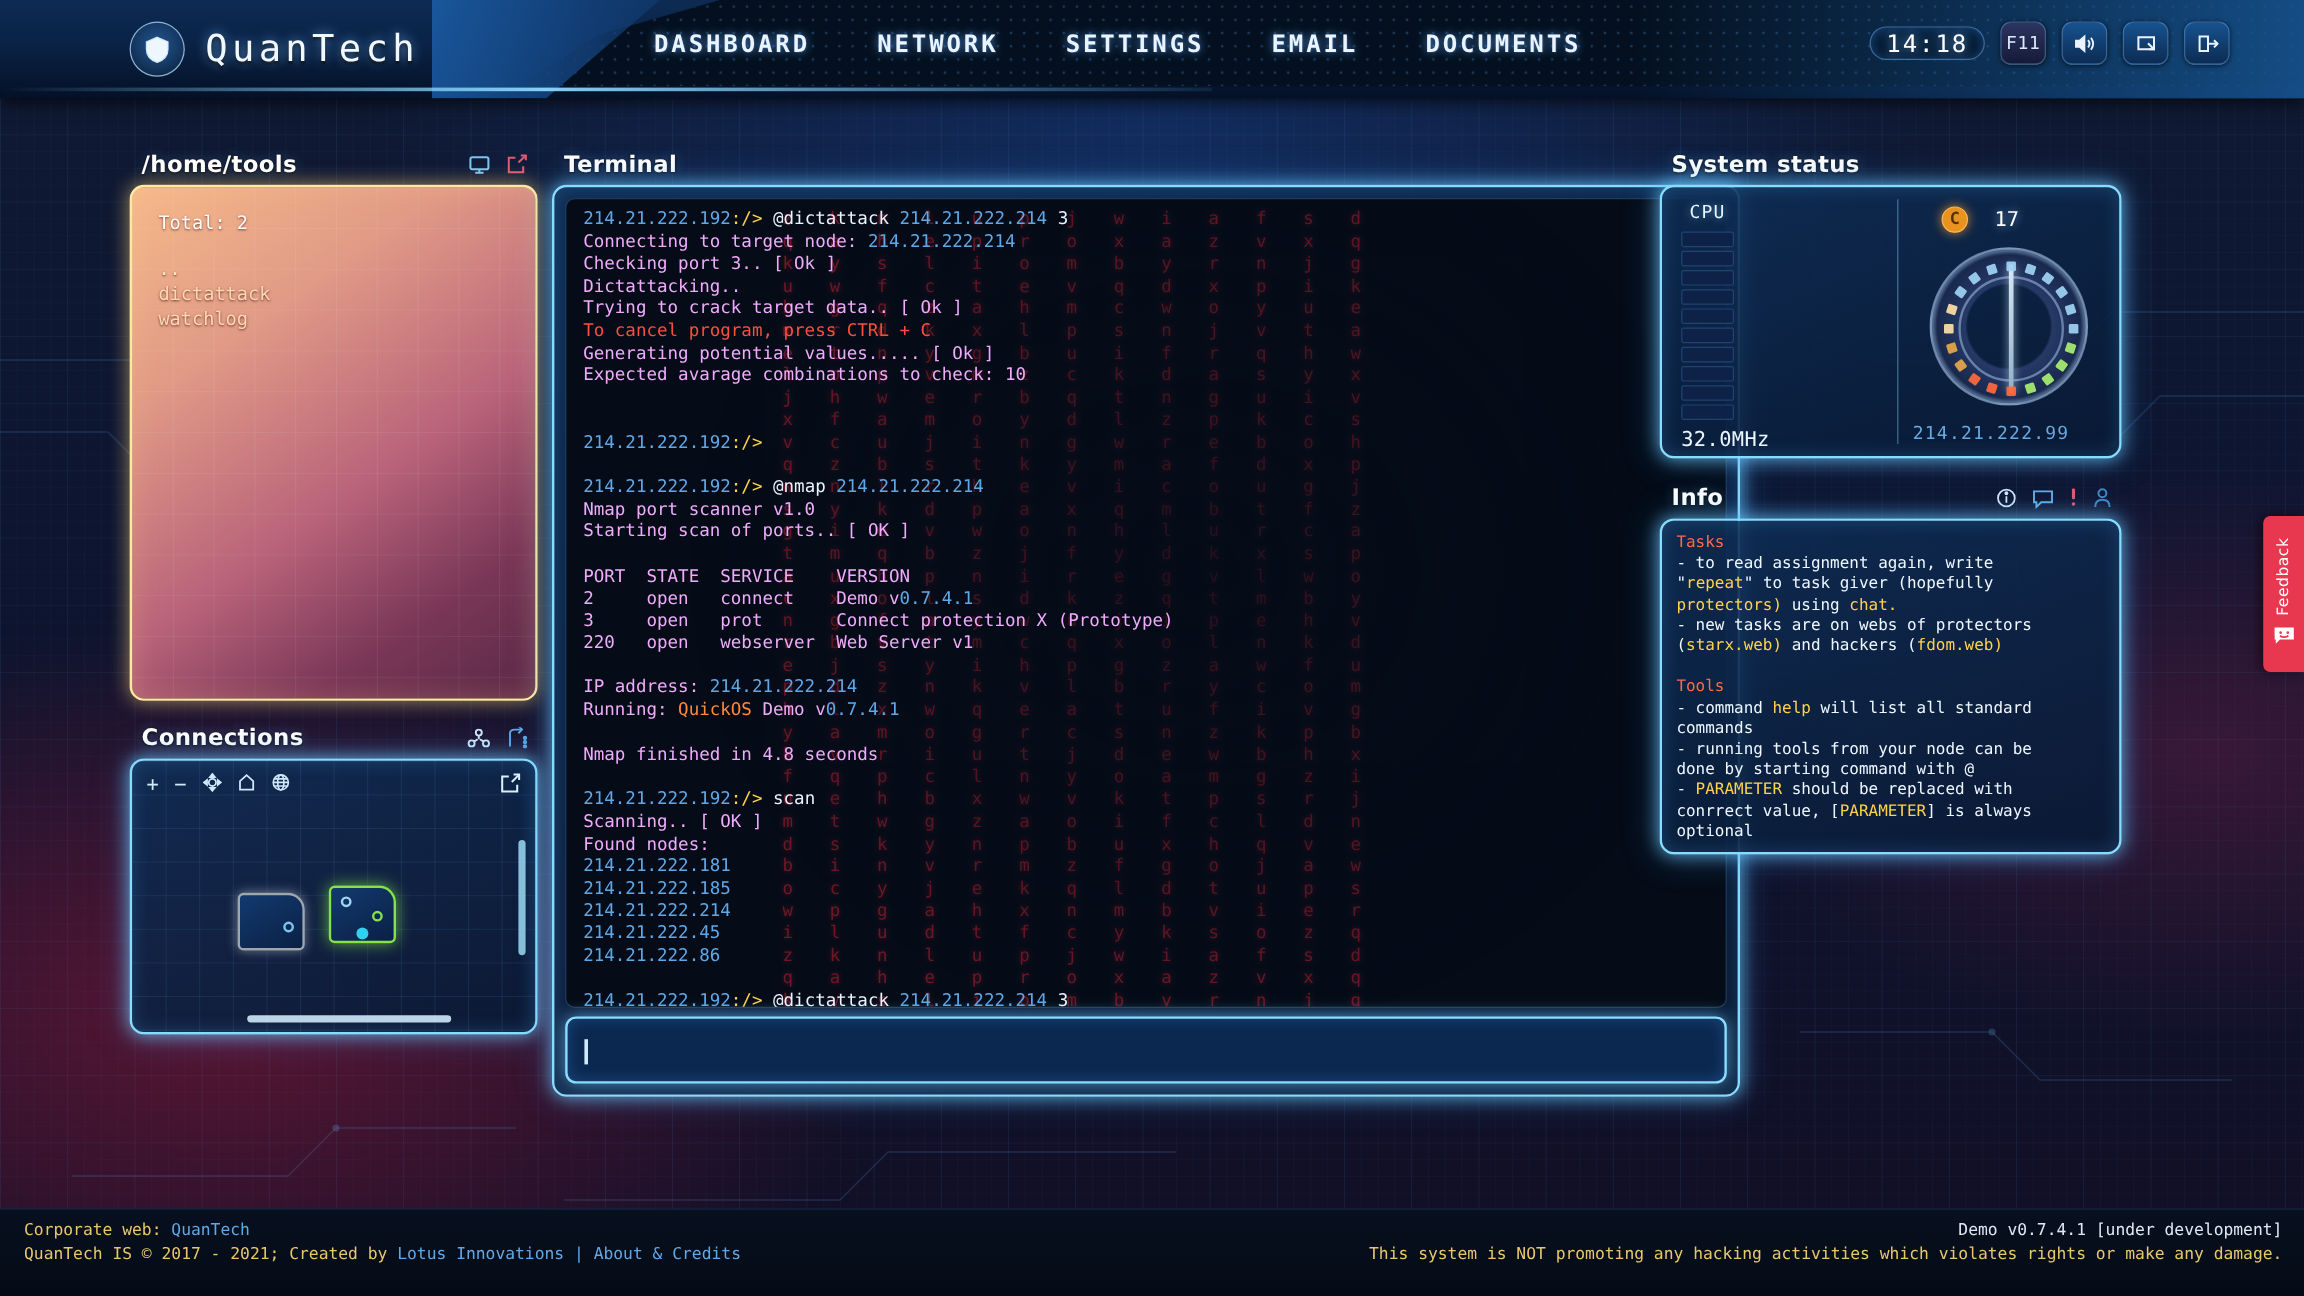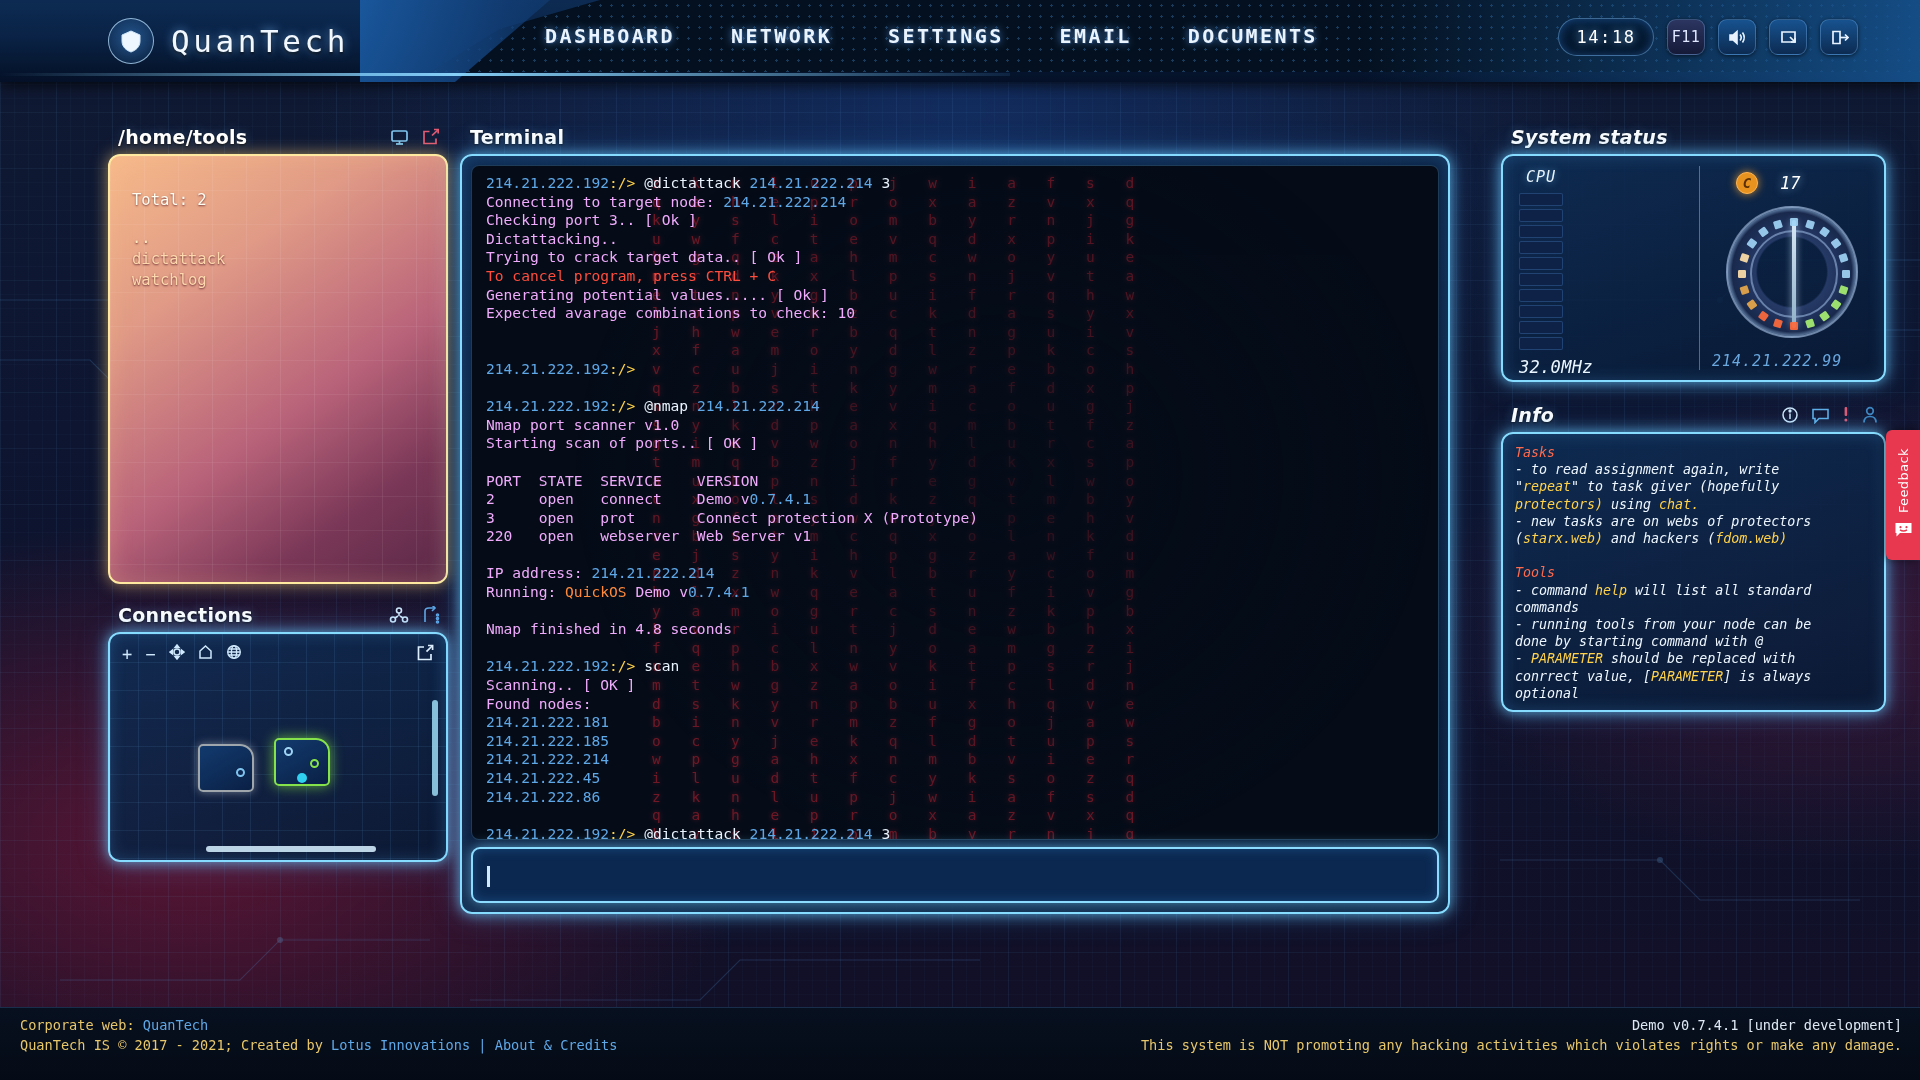--- a/index.html
+++ b/index.html
@@ -54,39 +54,39 @@
   .brand{color:#f2f8ff;font-size:31px;letter-spacing:3.6px;
     font-family:"DejaVu Sans Mono", monospace;
     text-shadow:0 0 10px rgba(120,190,255,.75),0 2px 3px #000;}
 
   .nav{position:absolute;left:545px;top:0;height:72px;display:flex;align-items:center;gap:56px;z-index:5;}
   .nav a{color:#eaf4ff;font-size:20px;letter-spacing:2.4px;text-decoration:none;
     font-family:"DejaVu Sans Mono", monospace;font-weight:bold;
     text-shadow:0 0 8px rgba(90,160,240,.8), 1px 1px 0 #11243f;}
 
   .tools{position:absolute;right:62px;top:18px;display:flex;align-items:center;gap:13px;z-index:6;}
-  .clock{width:96px;height:38px;border-radius:19px;
+  .clock{width:96px;height:28px;border-radius:19px;
     background:linear-gradient(180deg,#06203e,#041428);
     border:1.5px solid rgba(110,175,235,.55);
     display:flex;align-items:center;justify-content:center;
-    color:#fff;font-size:17px;letter-spacing:1.6px;
+    color:#fff;font-size:20px;letter-spacing:1.6px;
     text-shadow:0 0 9px rgba(130,200,255,.9);
     box-shadow:0 0 10px rgba(40,110,190,.5) inset;}
   .tbtn{width:38px;height:36px;border-radius:9px;
     background:linear-gradient(180deg,#17528f,#0c2b52);
     border:1px solid rgba(130,190,245,.35);
     display:flex;align-items:center;justify-content:center;
     color:#e8f3ff;font-size:15px;
     box-shadow:0 1px 4px rgba(0,0,0,.6);}
   .tbtn.f11{background:linear-gradient(180deg,#2b3560,#151a38);color:#dfe8ff;font-size:15px;letter-spacing:.5px;}
 
   
   .col-left{position:absolute;left:108px;top:120px;width:340px;z-index:20;}
   .col-mid{position:absolute;left:460px;top:120px;width:990px;z-index:20;}
-  .col-right{position:absolute;left:1501px;top:120px;width:385px;z-index:20;font-style:italic;}
+  .col-right{position:absolute;left:1383px;top:120px;width:385px;z-index:20;}
 
   .panel-head{height:34px;display:flex;align-items:center;justify-content:space-between;
     padding:0 8px 0 10px;}
   .panel-title{color:#ffffff;font-size:19px;font-weight:bold;
     font-family:"DejaVu Sans", sans-serif;letter-spacing:.3px;
     text-shadow:0 1px 3px rgba(0,0,0,.9), 0 0 10px rgba(120,190,255,.35);}
   .head-icons{display:flex;align-items:center;gap:12px;}
   .hicon{color:#7fc4ee;display:flex;align-items:center;}
 
   .glow-box{border-radius:12px;border:2px solid #86dcff;
@@ -96,21 +96,21 @@
     position:relative;overflow:hidden;}
 
   
   .files{height:430px;border:2px solid #ffe9a0;border-radius:12px;position:relative;overflow:hidden;
     box-shadow:0 0 16px rgba(255,210,120,.6),inset 0 0 22px rgba(255,200,140,.25);
     background:linear-gradient(145deg,#f6b98a 0%,#e09a86 28%,#b9637a 58%,#7a3757 80%,#5a2847 100%);}
   .files::after{content:"";position:absolute;inset:0;opacity:.30;
     background-image:linear-gradient(to right,rgba(255,255,255,.25) 1px,transparent 1px),
                      linear-gradient(to bottom,rgba(255,255,255,.20) 1px,transparent 1px);
     background-size:34px 34px;}
-  .files-inner{position:relative;z-index:3;padding:34px 22px;
+  .files-inner{position:relative;z-index:3;padding:20px 22px;
     font-family:"DejaVu Sans Mono",monospace;font-size:15.5px;line-height:21px;}
   .f-total{color:#fffdf2;margin-bottom:17px;text-shadow:0 1px 2px rgba(90,30,40,.8);}
   .f-item{color:#ffe9bf;text-shadow:0 1px 2px rgba(80,25,35,.85);}
   .f-item.dir{color:#ffd9ad;}
 
   
   .conn{height:230px;position:relative;}
   .conn-grid{position:absolute;inset:0;opacity:.55;
     background-image:linear-gradient(to right,rgba(110,190,240,.20) 1px,transparent 1px),
                      linear-gradient(to bottom,rgba(110,190,240,.18) 1px,transparent 1px);

